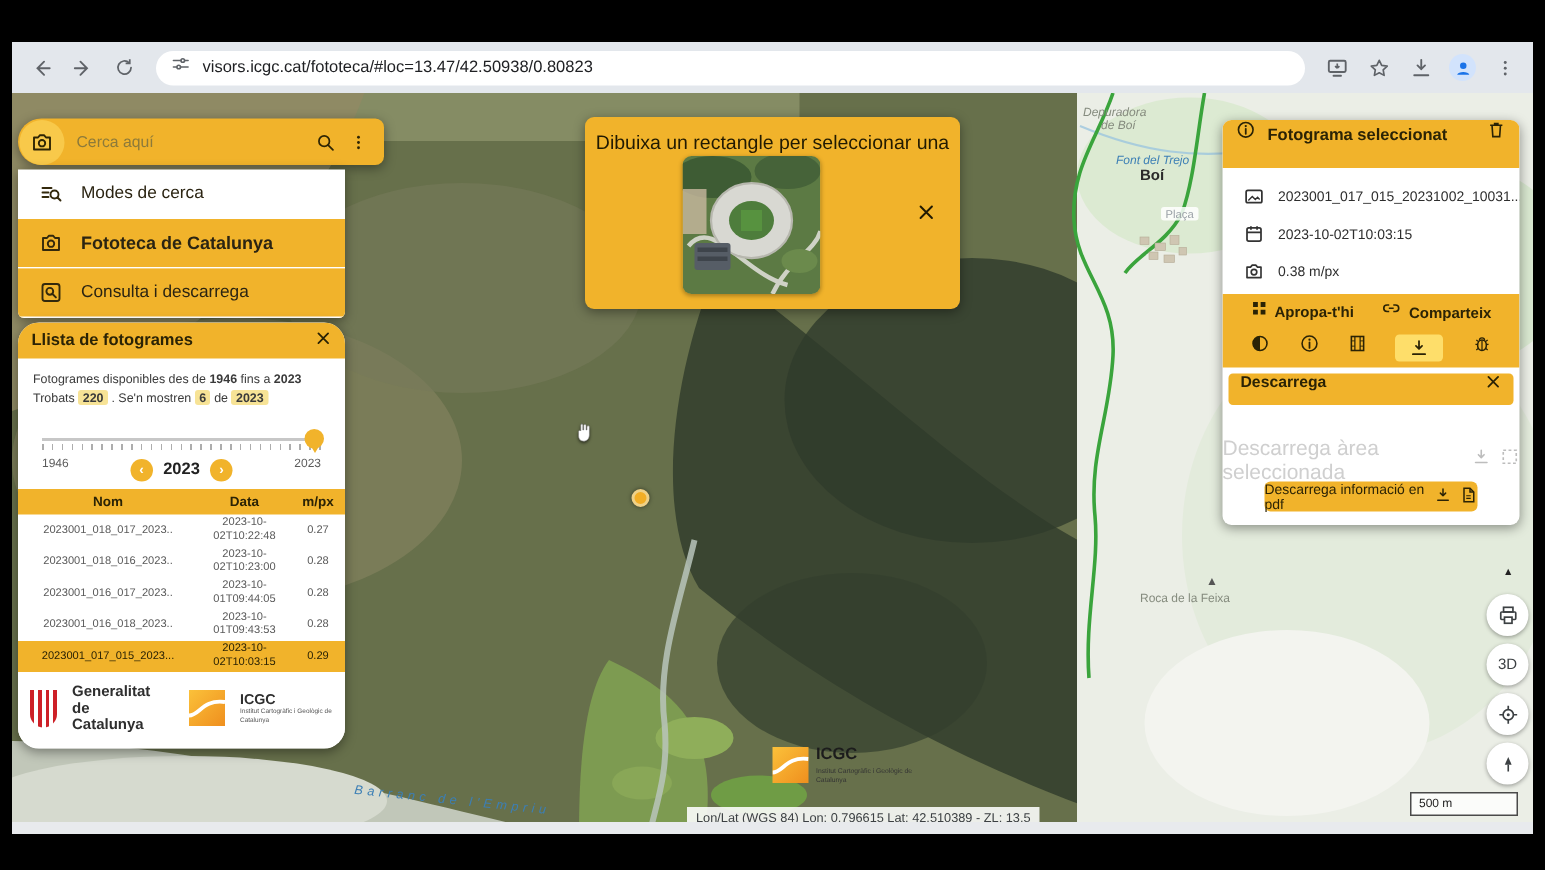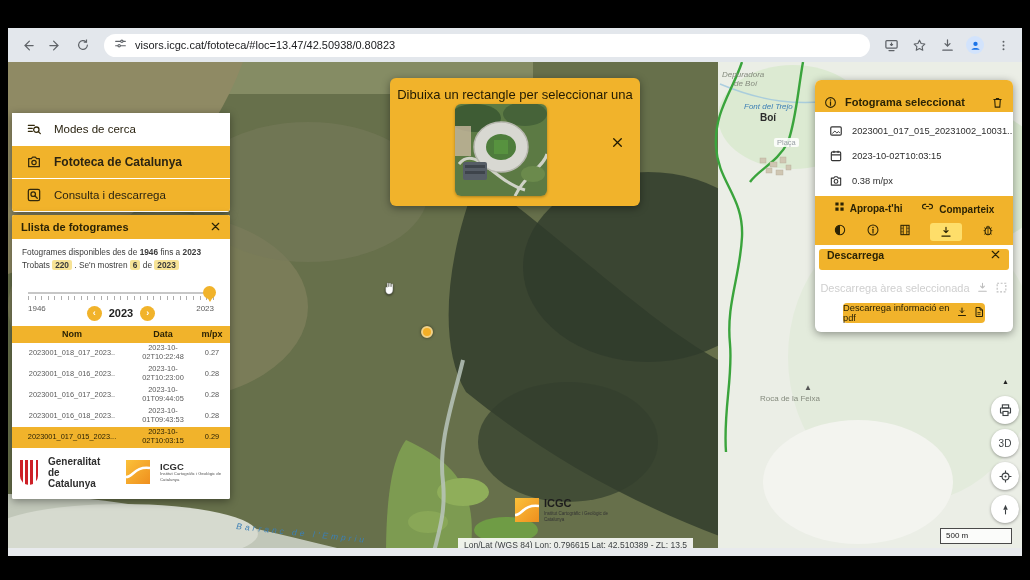--- a/index.html
+++ b/index.html
@@ -45,21 +45,21 @@
   .searchbar input{flex:1;border:0;background:transparent;outline:none;font-size:10.5px;color:#3c3212;padding:0 8px;min-width:0;font-family:"Liberation Sans",sans-serif}
   .searchbar input::placeholder{color:#8d7a3a}
   .sb-ic{color:#2e2504;display:flex;align-items:center;justify-content:center;width:22px;height:22px;flex:0 0 auto}
 
   .menu{position:absolute;left:4px;top:51px;width:218px;z-index:5;background:#fff;border-radius:0 0 4px 4px;overflow:hidden}
   .menu-row{height:33px;display:flex;align-items:center;gap:12px;padding:0 14px;font-size:11.5px;color:#2b2412;border-bottom:1px solid #fff}
   .menu-row.yellow{background:var(--y)}
   .menu-row.first{font-weight:700;font-size:12px}
   .menu-row .mi{color:#33290c;display:flex;flex:0 0 auto}
 
-  .listpanel{position:absolute;left:4px;top:153px;width:218px;z-index:5;background:#fff;border-radius:2px;overflow:hidden}
+  .listpanel{position:absolute;left:4px;top:153px;width:218px;z-index:5;background:#fff;border-radius:14px;overflow:hidden}
   .lp-head{height:24px;background:var(--y);display:flex;align-items:center;justify-content:space-between;padding:0 9px;font-size:11px;font-weight:700;color:#2b2305}
   .lp-info{padding:7px 10px 4px;font-size:8.3px;color:#3a3a3a;line-height:1.55}
   .chip{background:#f7e396;font-weight:700;padding:0 3px;border-radius:2px}
   .slider-wrap{padding:8px 16px 2px;position:relative}
   .slider-track{height:2px;background:#c7c7c7;position:relative;margin-top:8px}
   .slider-ticks{height:4px;margin-top:2px;background:repeating-linear-gradient(90deg,#adadad 0 1px,transparent 1px 6.6px)}
   .slider-pin{position:absolute;right:-2px;top:-6px;width:13px;height:13px;border-radius:50%;background:var(--y)}
   .slider-pin::after{content:"";position:absolute;left:3.5px;top:11px;border-left:3px solid transparent;border-right:3px solid transparent;border-top:5px solid var(--y)}
   .slider-labels{display:flex;justify-content:space-between;font-size:8px;color:#5c5c5c;margin-top:4px}
   .yearnav{display:flex;align-items:center;justify-content:center;gap:7px;margin-top:-9px;padding-bottom:5px}
@@ -81,31 +81,31 @@
   .icgc-sub{font-size:4.3px;color:#555;line-height:1.3;white-space:normal;width:62px}
 
   
   .dialog{position:absolute;left:382px;top:16px;width:250px;height:128px;background:var(--y);border-radius:6px;z-index:6;padding-top:9px}
   .dlg-text{text-align:center;font-size:13px;color:#211a02}
   .dlg-thumb{position:absolute;left:65px;top:26px;width:92px;height:92px;border-radius:6px;overflow:hidden;box-shadow:0 1px 3px rgba(0,0,0,.3)}
   .dlg-close{position:absolute;right:16px;top:57px;color:#211a02}
 
   
   .photopanel{position:absolute;left:807px;top:18px;width:198px;z-index:5;background:#fff;border-radius:6px;overflow:hidden}
-  .pp-head{height:27px;background:var(--y);display:flex;align-items:flex-start;gap:8px;padding:16px 9px;font-size:11px;font-weight:700;color:#2b2305}
+  .pp-head{height:27px;background:var(--y);display:flex;align-items:flex-end;gap:8px;padding:16px 9px;font-size:11px;font-weight:700;color:#2b2305}
   .pp-head .grow{flex:1}
   .pp-row{display:flex;align-items:center;gap:9px;padding:0 14px;height:25px;font-size:9.3px;color:#2d2d2d}
   .pp-row .pic{color:#333;display:flex;flex:0 0 auto}
   .pp-actions{background:var(--y);margin-top:3px}
   .pp-act-row{display:flex;align-items:center;justify-content:space-evenly;height:22px;font-size:10px;font-weight:700;color:#2b2305}
   .pp-act-row .grp{display:flex;align-items:flex-end;gap:5px}
   .pp-ic-row{display:flex;align-items:center;justify-content:space-evenly;height:27px;color:#2b2305}
   .hl{background:#fede6a;border-radius:3px;padding:2px 9px;display:flex;align-items:center}
   .dl-head{margin:4px 4px 0;height:21px;background:var(--y);border-radius:3px;display:flex;align-items:flex-start;justify-content:space-between;padding:0 8px;font-size:10.5px;font-weight:700;color:#2b2305}
-  .dl-disabled{display:flex;align-items:center;justify-content:center;gap:6px;height:26px;margin-top:5px;color:#cfcfcf;font-size:11px}
+  .dl-disabled{display:flex;align-items:center;justify-content:center;gap:6px;height:26px;margin-top:23px;color:#cfcfcf;font-size:14px}
   .dl-pdf{margin:2px 28px 9px;height:20px;background:var(--y);border-radius:4px;display:flex;align-items:center;justify-content:center;gap:5px;font-size:9.3px;color:#2b2305}
 </style>
 </head>
 <body>
 
 <div class="stage">
 <div class="content">
 
   <div class="chrome">
     <div class="cbtn">
@@ -252,20 +252,42 @@
             <circle cx="12" cy="12" r="1.6" fill="currentColor"></circle>
           </svg>
         </div>
     <div class="mapctl" style="left:983px;top:433px">
           <svg width="13" height="13" viewBox="0 0 24 24">
             <path d="M12 3l4.2 9.5H7.8z" fill="currentColor"></path>
             <path d="M12 12.5V21" stroke="currentColor" stroke-width="2"></path>
           </svg>
         </div>
 
+    <div class="searchbar panel-shadow">
+      <div class="cam-circle">
+            <svg width="16" height="16" viewBox="0 0 24 24">
+              <path d="M4 7h4l2-2.3h4L16 7h4v12H4z" fill="none" stroke="currentColor" stroke-width="1.9" stroke-linejoin="round"></path>
+              <circle cx="12" cy="12.7" r="3.2" fill="none" stroke="currentColor" stroke-width="1.9"></circle>
+            </svg>
+          </div>
+      <input type="text" placeholder="Cerca aquí" style="">
+      <span class="sb-ic">
+            <svg width="14" height="14" viewBox="0 0 24 24">
+              <circle cx="10.5" cy="10.5" r="6" fill="none" stroke="currentColor" stroke-width="2"></circle>
+              <path d="M15 15l5.5 5.5" stroke="currentColor" stroke-width="2" stroke-linecap="round"></path>
+            </svg>
+          </span>
+      <span class="sb-ic">
+            <svg width="12" height="12" viewBox="0 0 24 24">
+              <circle cx="12" cy="5" r="1.9" fill="currentColor"></circle>
+              <circle cx="12" cy="12" r="1.9" fill="currentColor"></circle>
+              <circle cx="12" cy="19" r="1.9" fill="currentColor"></circle>
+            </svg>
+          </span>
+    </div>
 
     <div class="menu panel-shadow">
       <div class="menu-row">
         <span class="mi">
               <svg width="16" height="16" viewBox="0 0 24 24">
                 <path d="M3.5 6.5h9M3.5 11h6M3.5 15.5h6" stroke="currentColor" stroke-width="1.9" stroke-linecap="round"></path>
                 <circle cx="15.5" cy="13" r="4" fill="none" stroke="currentColor" stroke-width="1.9"></circle>
                 <path d="M18.5 16l3 3" stroke="currentColor" stroke-width="1.9" stroke-linecap="round"></path>
               </svg>
             </span>

